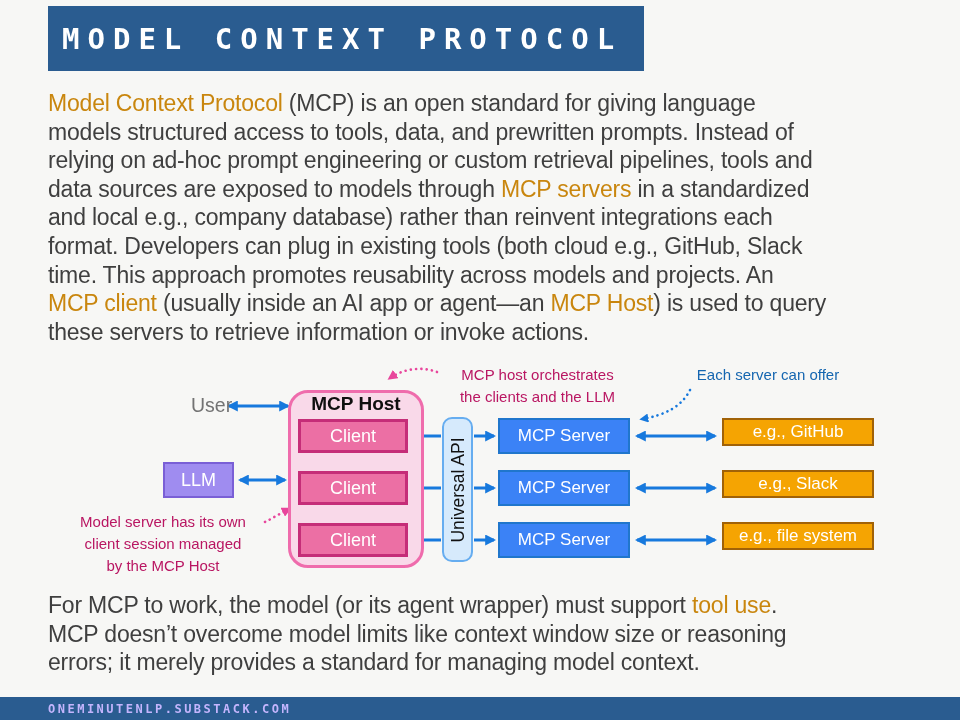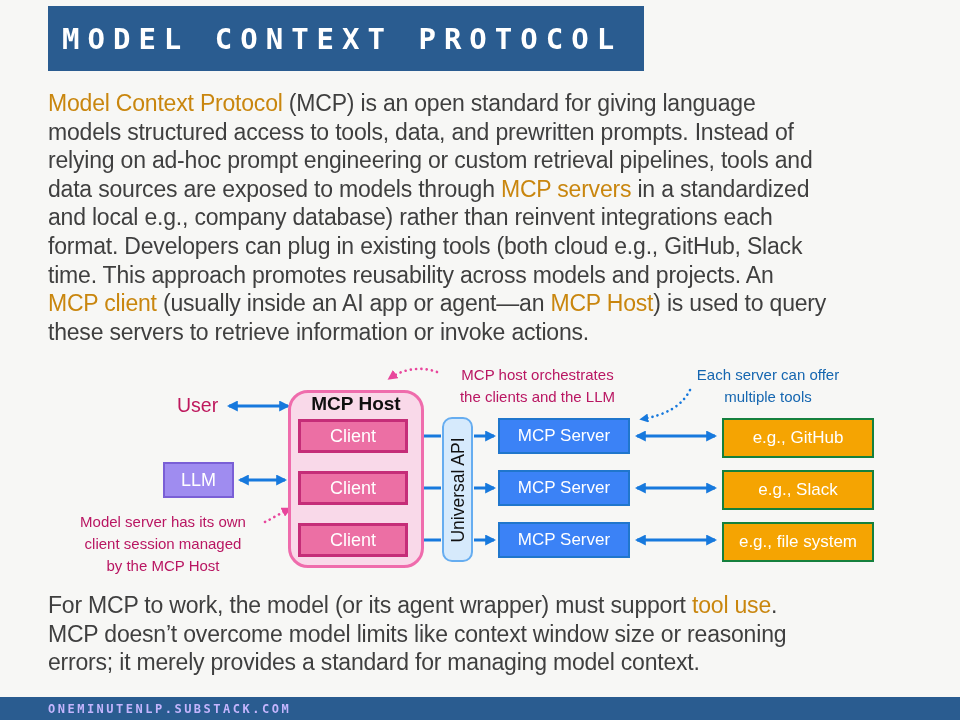--- a/index.html
+++ b/index.html
@@ -19,35 +19,35 @@
     font-size:29px;letter-spacing:8px;white-space:nowrap;
   }
   
   .para{position:absolute;left:48px;color:#3f3f3f;font-size:23px;line-height:28.6px;letter-spacing:-0.2px;}
   .para.intro{top:89px;width:880px;}
   .para.outro{top:591px;width:880px;}
   .pl{white-space:nowrap;}
   .hl{color:#c9860e;}
   
   .dbox{position:absolute;box-sizing:border-box;display:flex;align-items:center;justify-content:center;color:#ffffff;}
-  .user-label{position:absolute;left:177px;top:394px;font-size:19.5px;color:#be185d;}
+  .user-label{position:absolute;left:191px;top:394px;font-size:19.5px;color:#737373;}
   .host-box{
     position:absolute;left:288px;top:390px;width:136px;height:178px;box-sizing:border-box;
     background:#f9d9e9;border:3px solid #ef6cac;border-radius:20px;
   }
   .host-title{position:absolute;left:288px;top:393px;width:136px;text-align:center;
     font-size:19px;font-weight:bold;color:#0f0f0f;}
   .client{left:298px;width:110px;height:34px;background:#ec6fa4;border:3px solid #c52d78;font-size:18px;}
   .c1{top:419px;} .c2{top:471px;} .c3{top:523px;}
   .llm-box{left:163px;top:462px;width:71px;height:36px;background:#9f8cf0;border:2.5px solid #7a5fd6;font-size:18px;}
   .api-box{left:442px;top:417px;width:31px;height:145px;background:#d6eafc;border:2.5px solid #66adf0;border-radius:10px;position:absolute;box-sizing:border-box;}
   .api-text{position:absolute;left:50%;top:50%;transform:translate(-50%,-50%) rotate(-90deg);
     white-space:nowrap;font-size:17.5px;color:#111111;}
   .server{left:498px;width:132px;height:36px;background:#3b82f6;border:2px solid #2076cc;font-size:17px;}
-  .tool{left:722px;width:152px;height:40px;background:#f5a402;border:2px solid #15803d;font-size:17px;}
+  .tool{left:722px;width:152px;height:28px;background:#f5a402;border:2px solid #a16207;font-size:17px;}
   .r1{top:418px;} .r2{top:470px;} .r3{top:522px;}
   
   .note{position:absolute;text-align:center;font-size:15px;line-height:21.5px;}
   .note.magenta{color:#b91662;}
   .note.blue{color:#1566b0;}
   .note-host{left:425px;top:364px;width:225px;}
   .note-tools{left:665px;top:364px;width:206px;}
   .note-session{left:55px;top:511px;width:216px;line-height:22px;}
   
   .arrow-layer{position:absolute;left:0;top:0;width:960px;height:720px;pointer-events:none;}
@@ -129,21 +129,20 @@
   <div class="dbox tool r2">e.g., Slack</div>
   <div class="dbox tool r3">e.g., file system</div>
 
   <div class="note magenta note-host">
     <div>MCP host orchestrates</div>
     <div>the clients and the LLM</div>
   </div>
 
   <div class="note blue note-tools">
     <div>Each server can offer</div>
-    <div>multiple tools</div>
   </div>
 
   <div class="note magenta note-session">
     <div>Model server has its own</div>
     <div>client session managed</div>
     <div>by the MCP Host</div>
   </div>
 </div>
 
 <div class="para outro">

